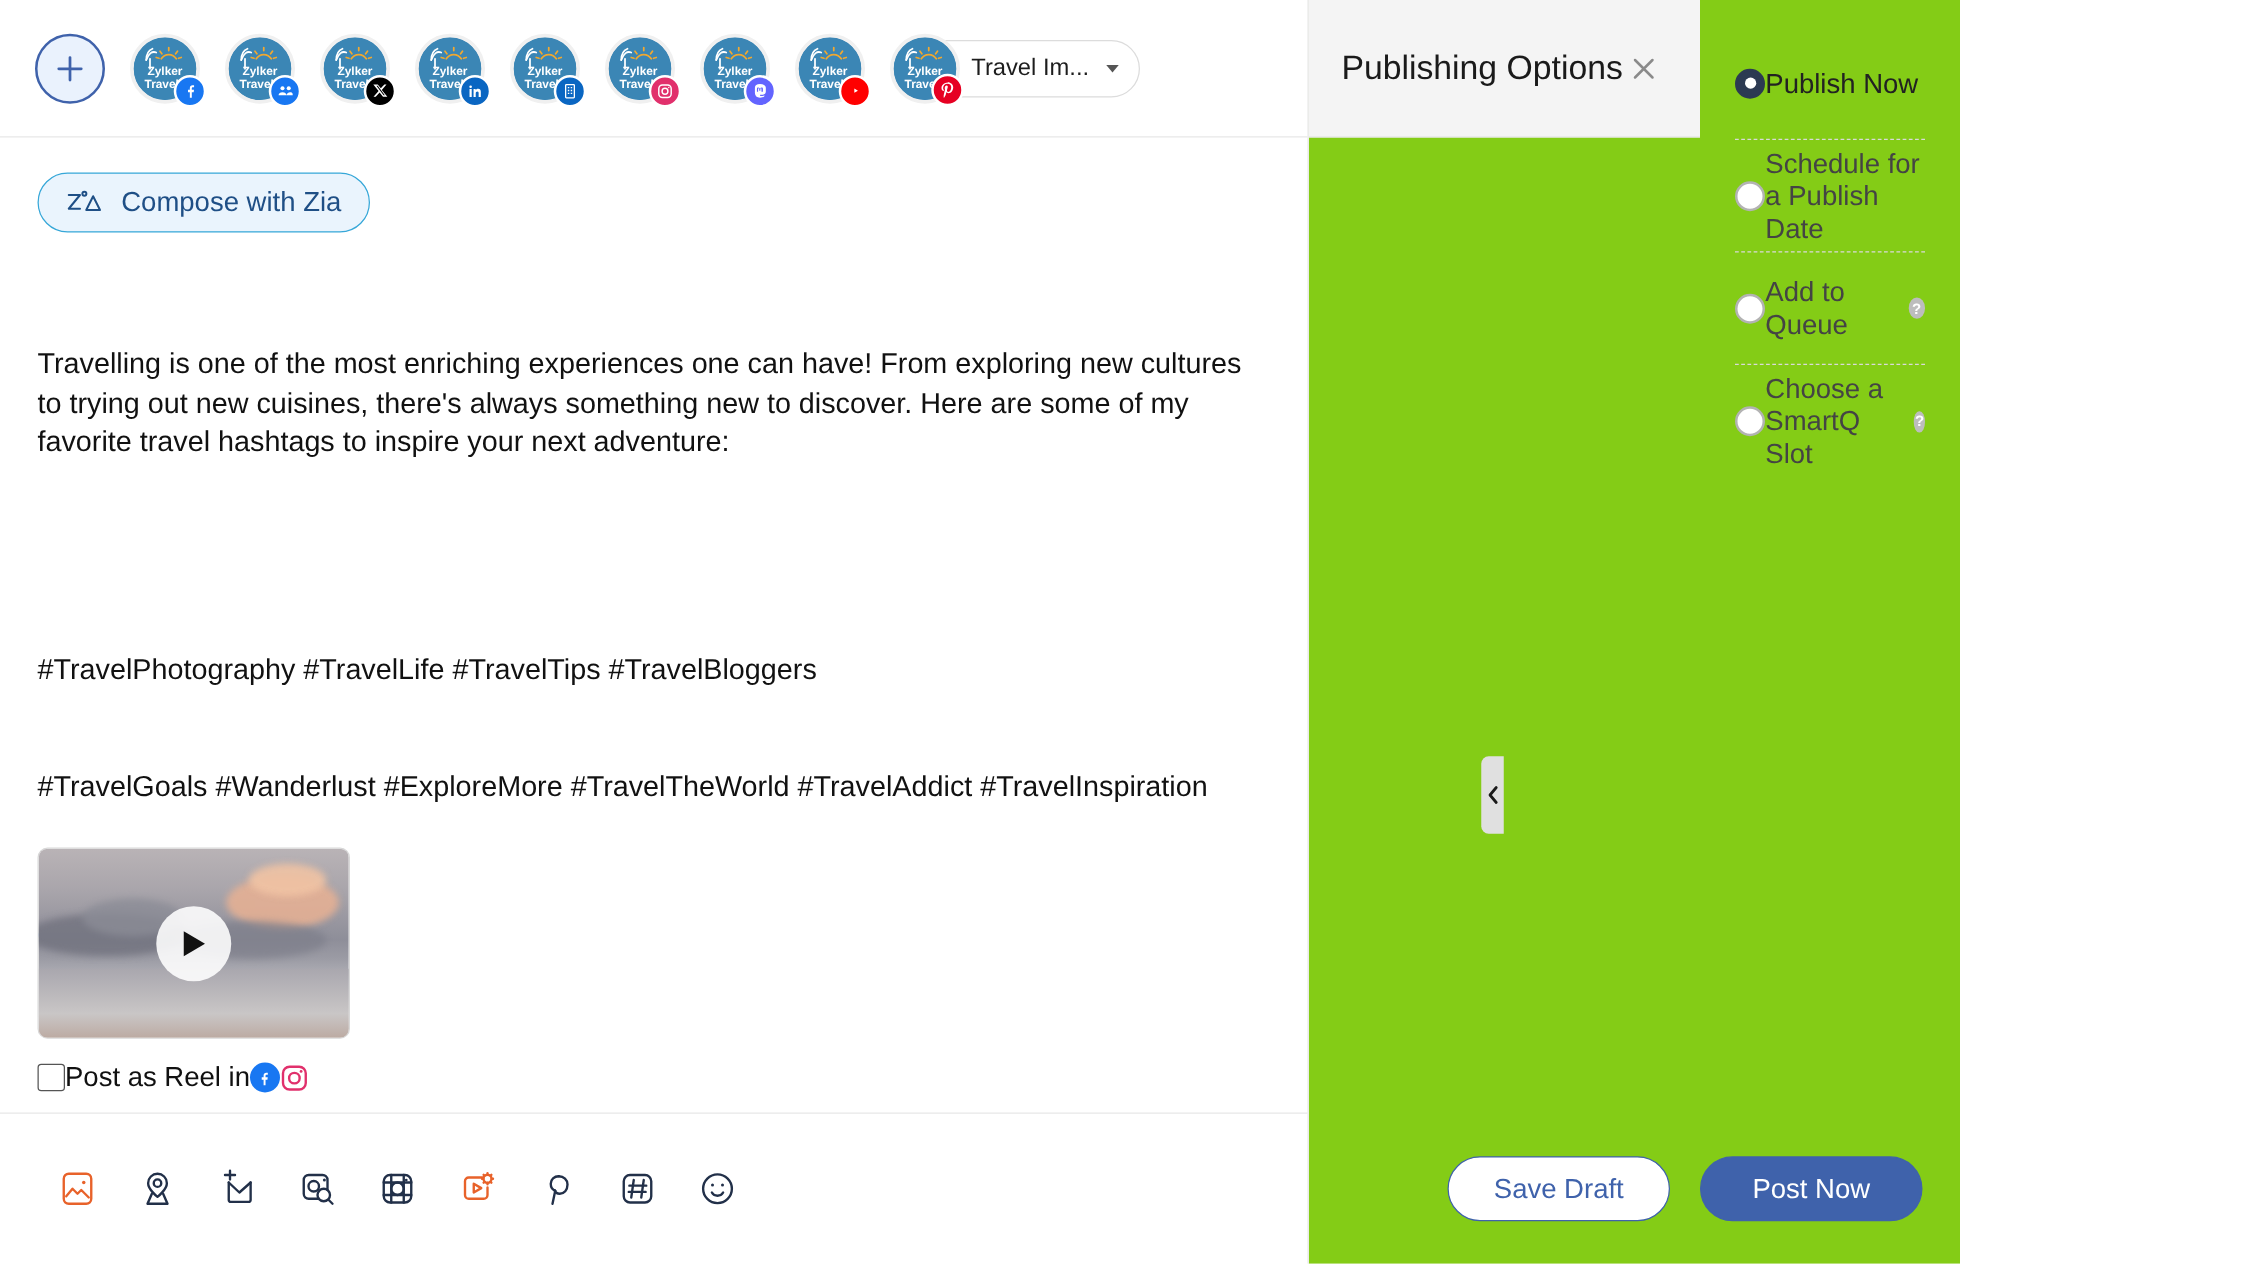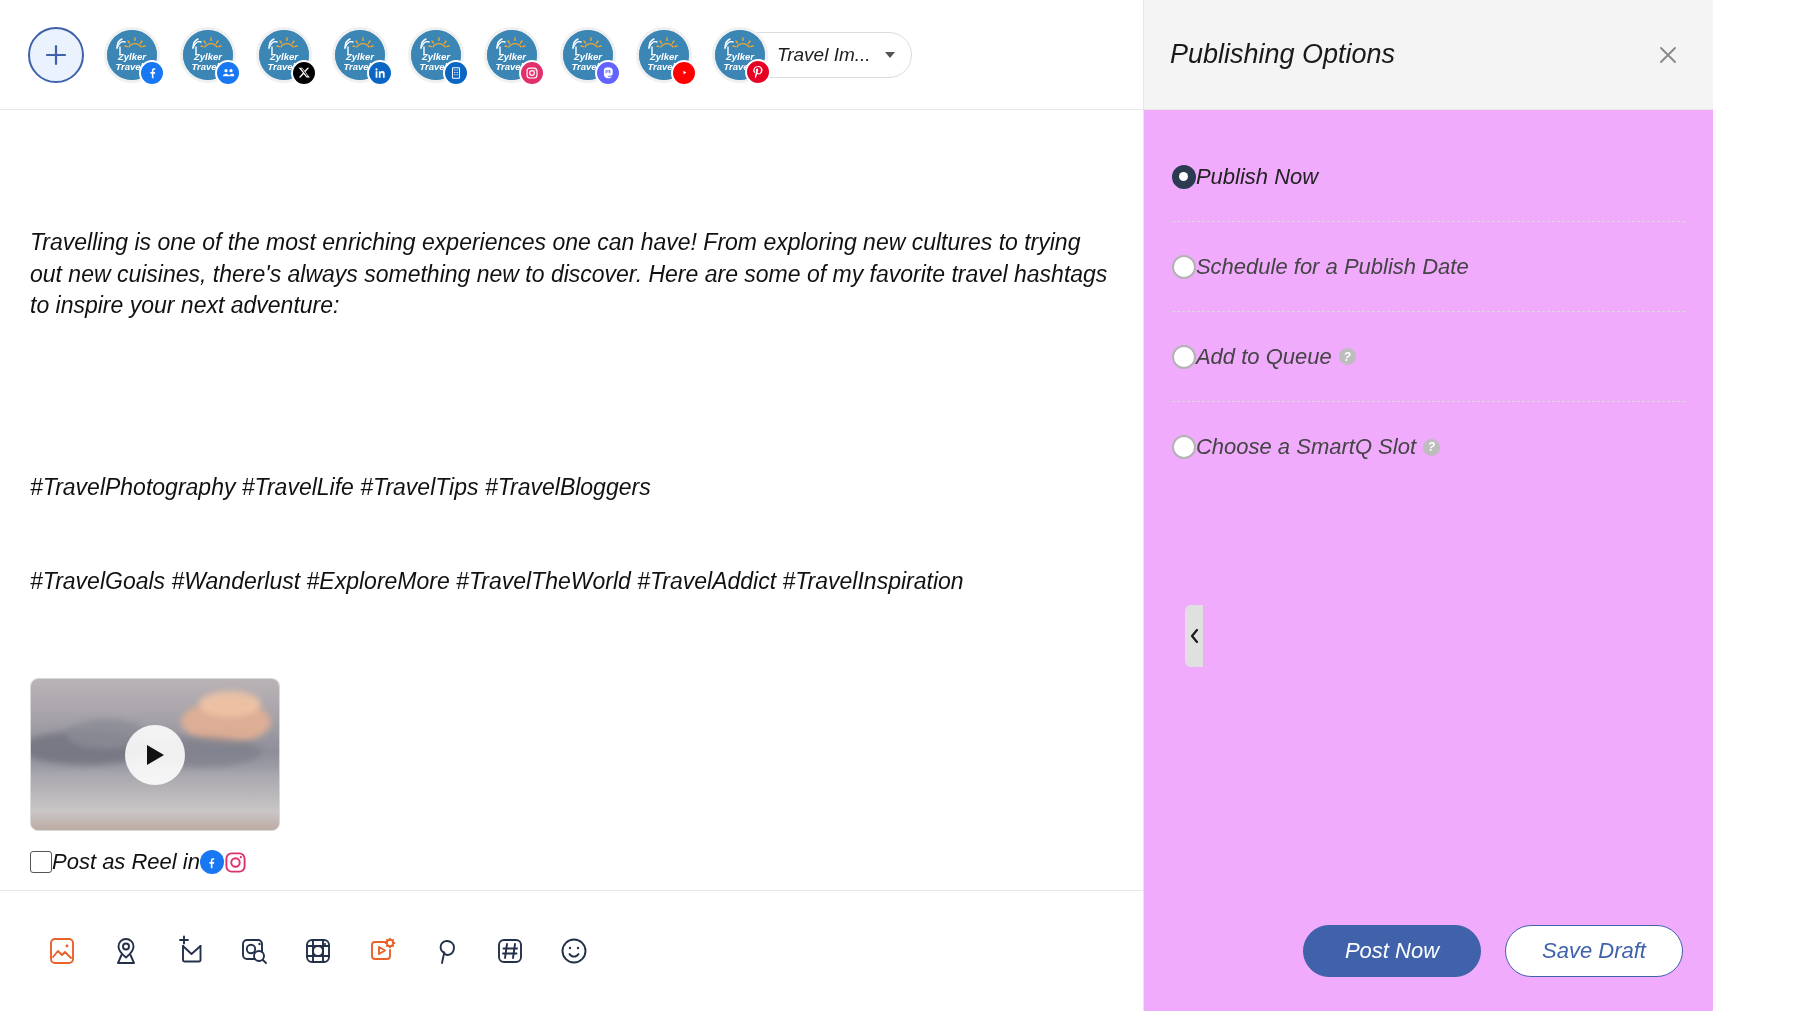--- a/index.html
+++ b/index.html
@@ -1,21 +1,21 @@
 <!DOCTYPE html>
 <html><head>
 <meta charset="utf-8">
 <style>
   * { box-sizing: border-box; margin: 0; padding: 0; }
   html, body {
     width: 1800px; height: 1011px;
     font-family: "Liberation Sans", sans-serif;
     background: #ffffff; overflow: hidden;
   }
-  #app { position: relative; width: 1713px; height: 1011px; display: flex; font-style: italic; }
+  #app { position: relative; width: 1568px; height: 1011px; display: flex; }
 
   
   .composer { width: 1202px; height: 1011px; position: relative; background:#fff;
               display:flex; flex-direction:column; border-right:1px solid #e6e6e6; }
 
   
   .acct-strip { height: 110px; border-bottom: 1px solid #e8e8e8; display:flex;
                 align-items:center; padding-left: 28px; gap: 0; flex: none; }
   .add-acct { width: 56px; height: 56px; border-radius: 50%; border: 2px solid #3f62ab;
               background: #eaf2fd; display:flex; align-items:center; justify-content:center;
@@ -62,21 +62,21 @@
   .reel-label { font-size: 22px; color:#111; }
 
   
   .toolbar { height: 121px; border-top:1px solid #e8e8e8; display:flex; align-items:center;
              padding: 0 30px; gap: 0; flex:none; }
   .tool { width: 64px; height:56px; display:flex; align-items:center; justify-content:center;
           cursor:pointer; }
   .tool svg { display:block; }
 
   
-  .panel { width: 598px; height:1011px; background:#f0abfc; display:flex; flex-direction:column; }
+  .panel { width: 598px; height:1011px; background:#84cc16; display:flex; }
   .panel-head { height: 110px; background:#f4f4f4; border-bottom:1px solid #e6e6e6;
                 display:flex; align-items:center; padding: 0 28px 0 26px; flex:none; }
   .panel-title { font-size: 27px; color:#1a1a1a; flex:1; }
   .close-x { width:34px; height:34px; display:flex; align-items:center; justify-content:center; cursor:pointer; }
   .panel-body { padding: 22px 28px 0 28px; }
   .opt { display:flex; align-items:center; gap: 0; height: 90px; cursor:pointer;
          border-bottom: 1px dashed #d9d9d9; }
   .opt:last-child { border-bottom: none; }
   .radio { width: 24px; height:24px; border-radius:50%; border:2px solid #b3b3b3; flex:none;
            display:flex; align-items:center; justify-content:center; background:#fff; }
@@ -341,20 +341,28 @@
         </div>
         <div class="board-pill">
           <span>Travel Im...</span>
           <span class="caret"></span>
         </div>
       </div>
     </div>
 
     <div class="comp-body">
 
+      <div class="zia-btn">
+        <svg width="30" height="24" viewBox="0 0 30 24" fill="none" stroke="#1f4f86" stroke-width="1.6" stroke-linecap="round" stroke-linejoin="round">
+          <path d="M2 6 H11 L2 17 H11"></path>
+          <circle cx="14.5" cy="5" r="1.6"></circle>
+          <path d="M16 18 L21.5 7 L27 18 Z"></path>
+        </svg>
+        <span>Compose with Zia</span>
+      </div>
 
       <div class="post-text">
         <p>Travelling is one of the most enriching experiences one can have! From exploring new cultures to trying out new cuisines, there's always something new to discover. Here are some of my favorite travel hashtags to inspire your next adventure:</p>
         <div class="gap"></div>
         <p>#TravelPhotography #TravelLife #TravelTips #TravelBloggers</p>
         <p>#TravelGoals #Wanderlust #ExploreMore #TravelTheWorld #TravelAddict #TravelInspiration</p>
         <div class="emoji-row">🌍✈️🌴🌊⛰️🏞️</div>
       </div>
 
       <div class="media-block">
@@ -494,17 +502,17 @@
       </div>
       <div class="opt off">
         <span class="radio"></span>
         <span class="opt-label">Choose a SmartQ Slot</span>
         <span class="help">?</span>
       </div>
     </div>
   </div>
 
   <div class="footer-actions">
+    <div class="btn btn-outline">Save Draft</div>
     <div class="btn btn-solid">Post Now</div>
-    <div class="btn btn-outline">Save Draft</div>
   </div>
 
 </div>
 
 </body></html>

